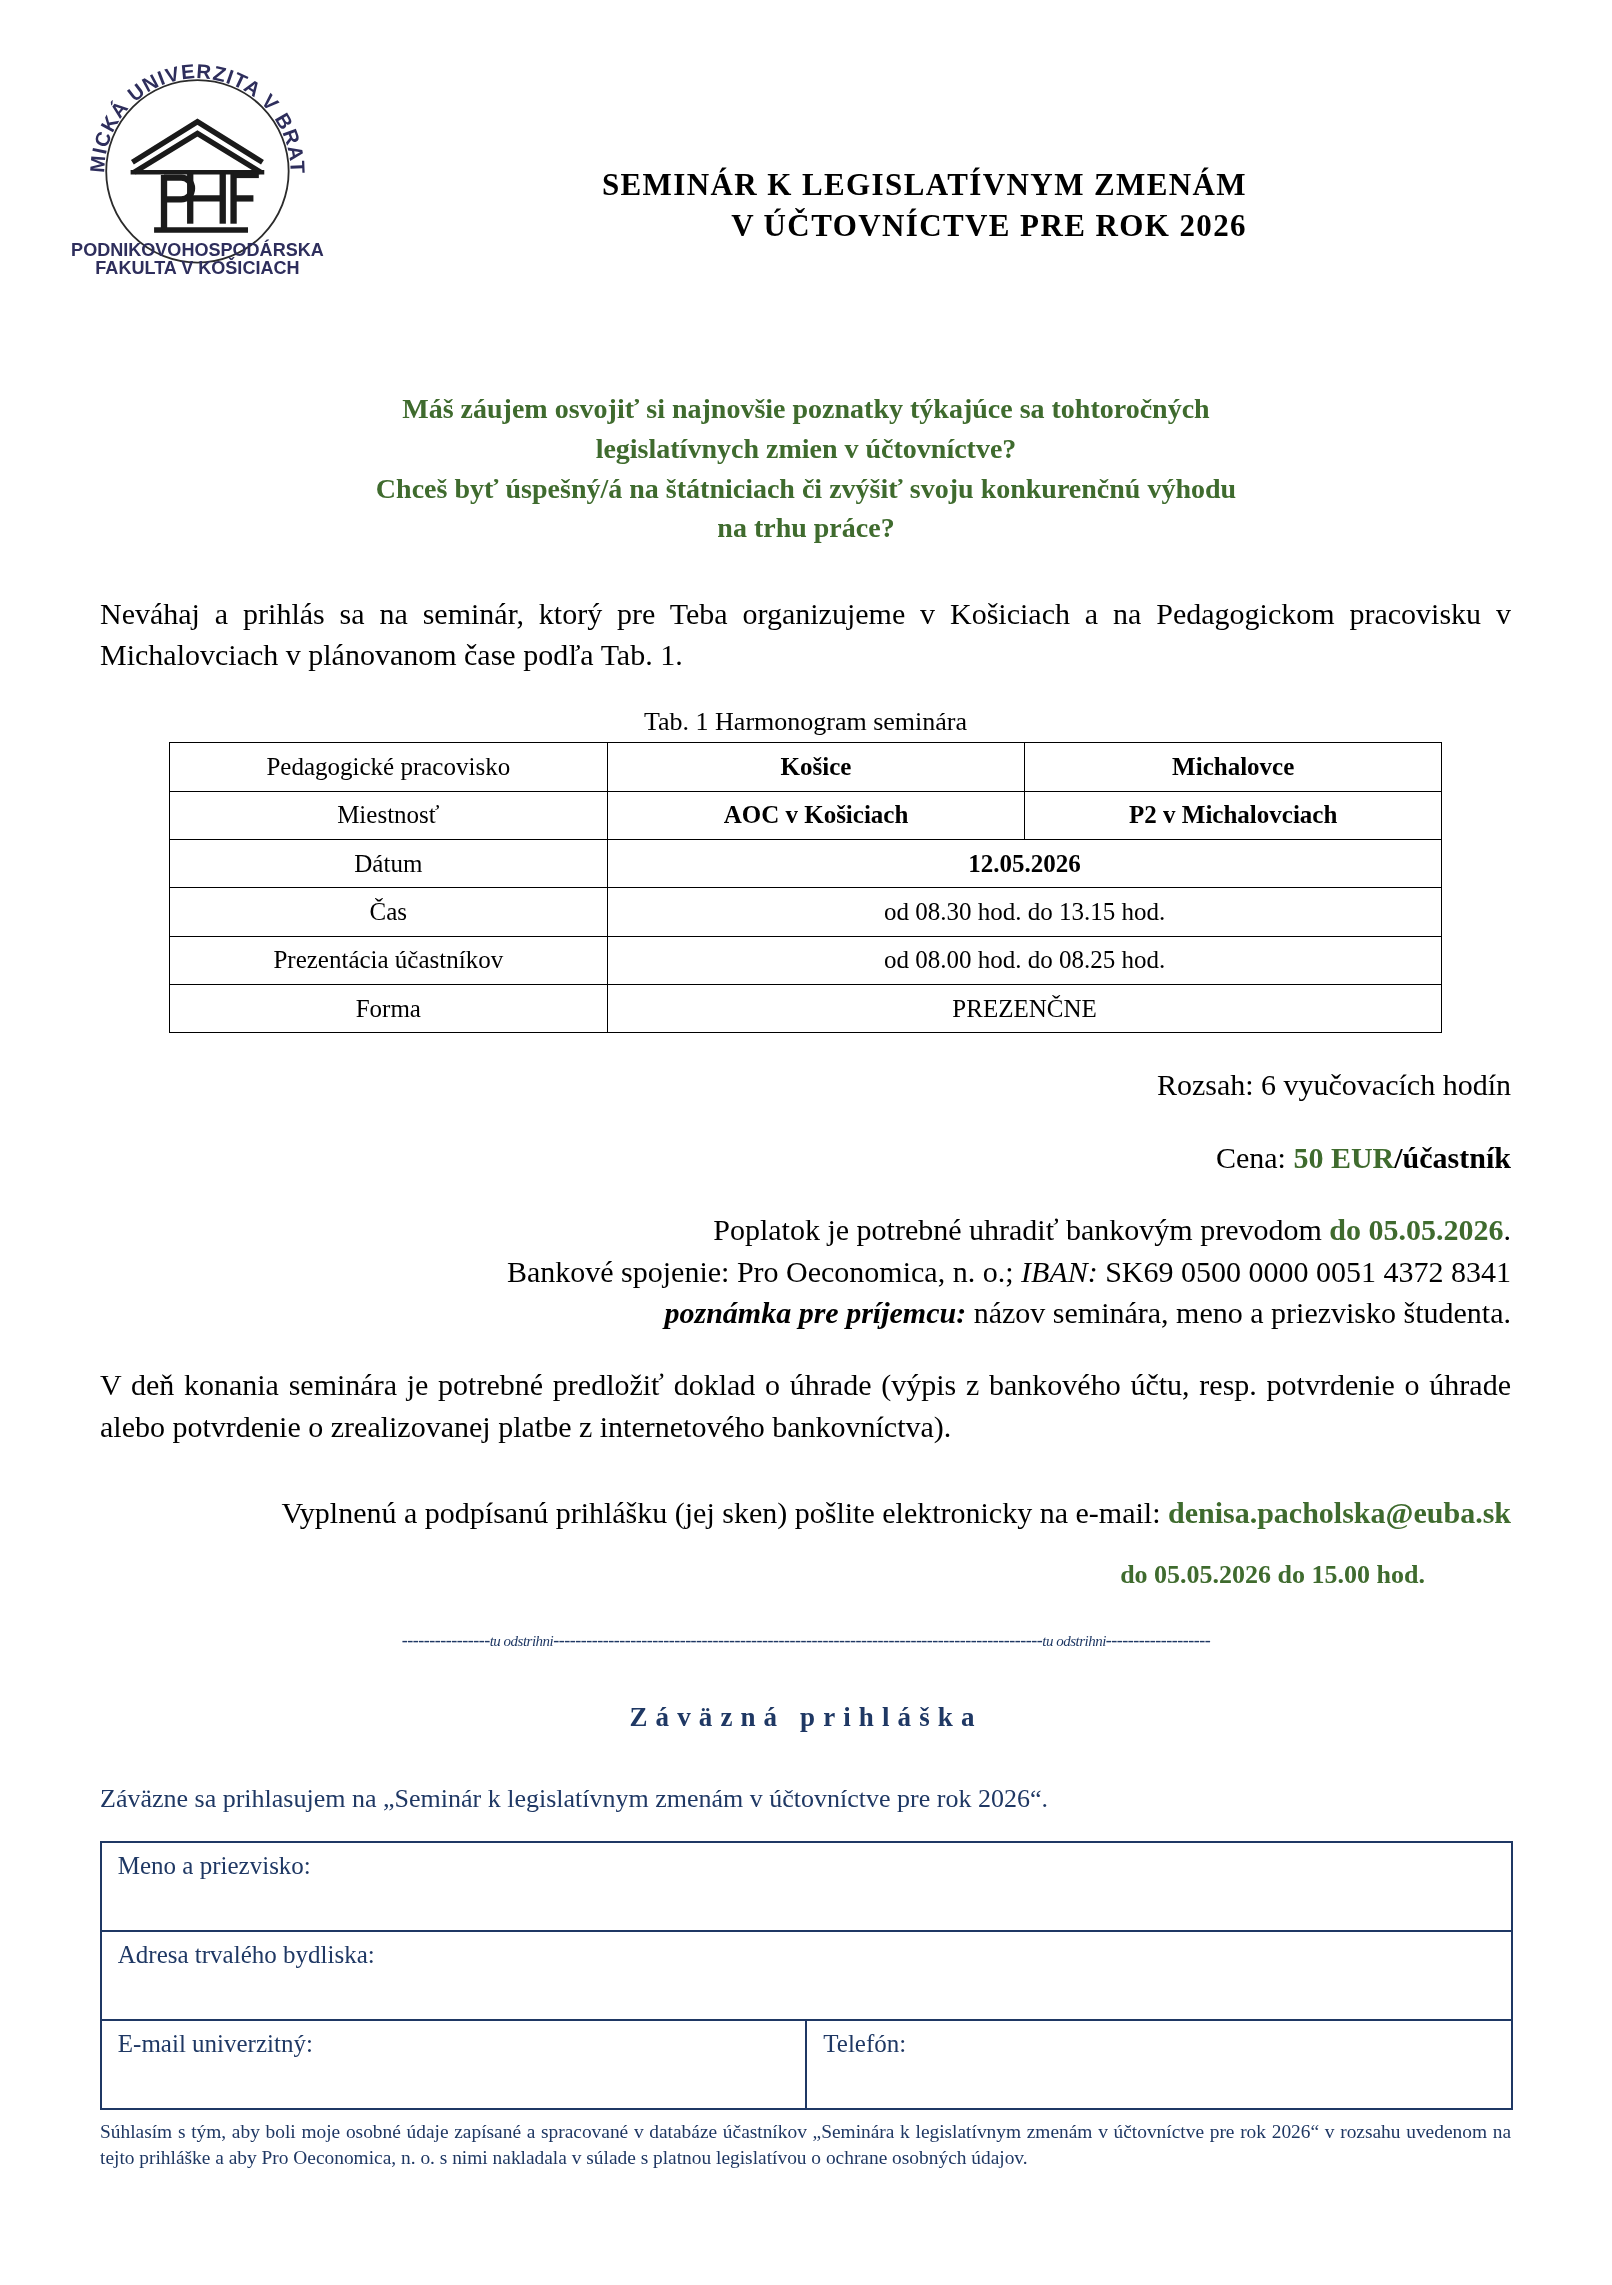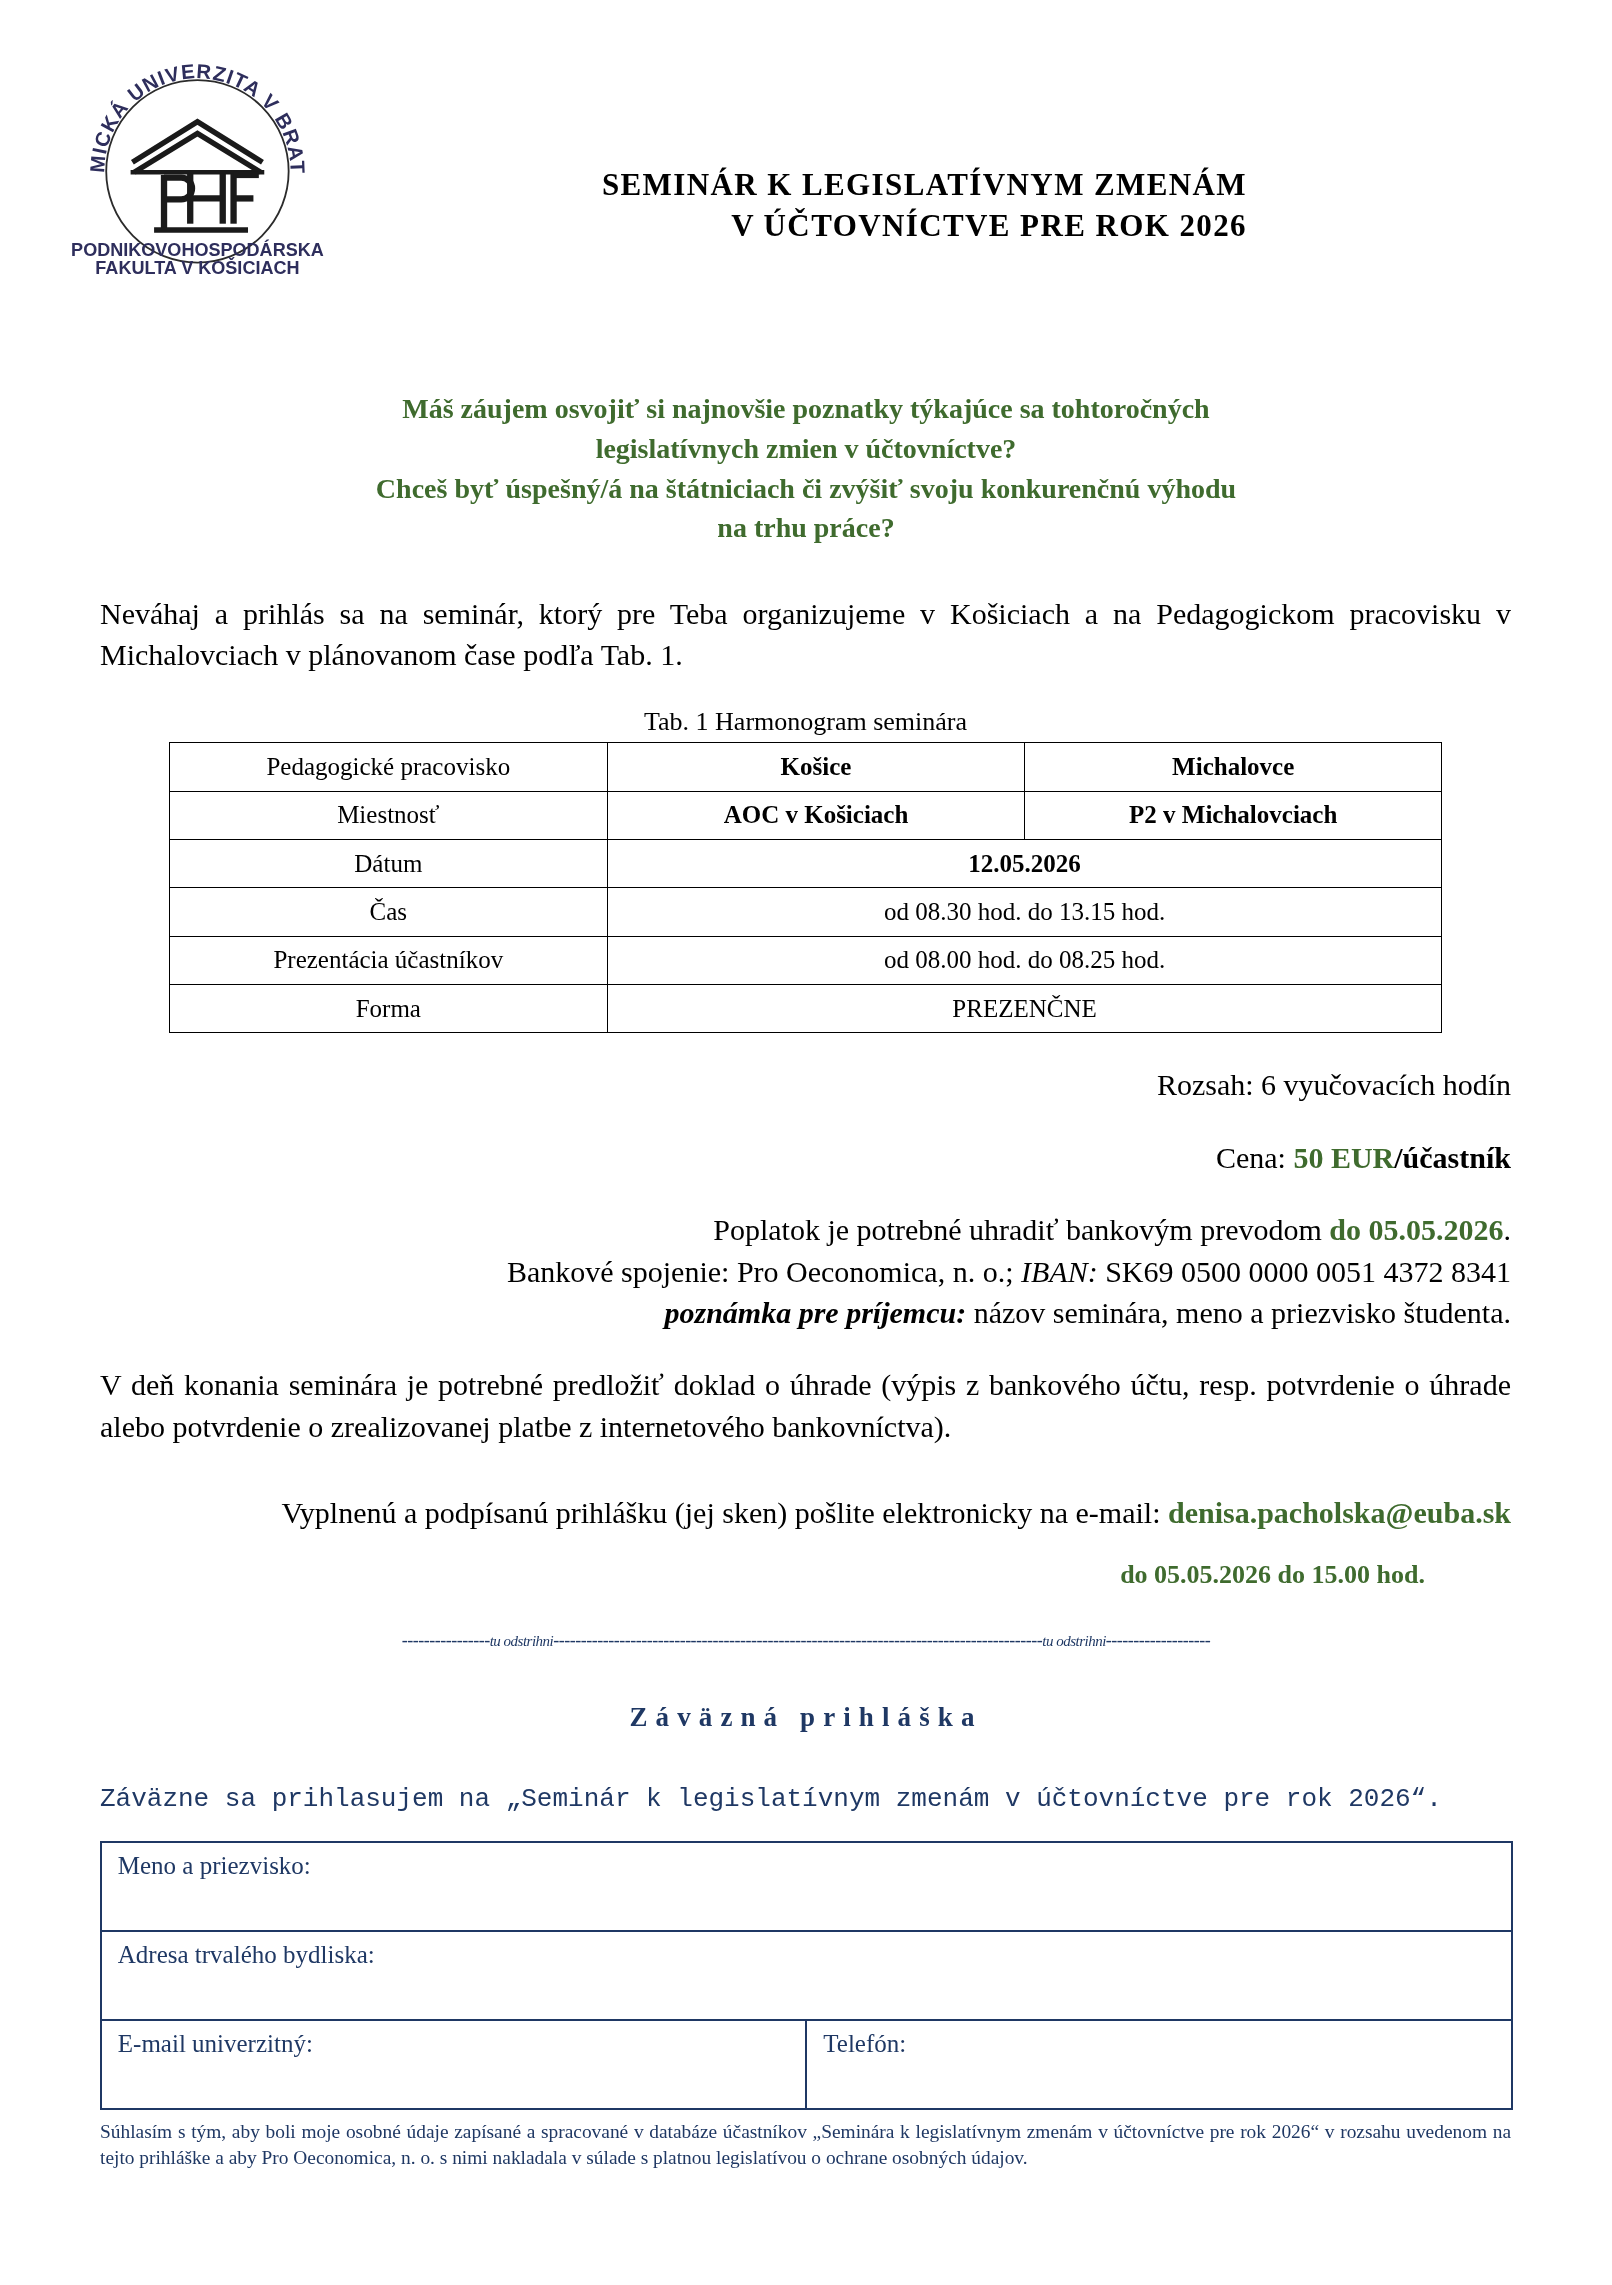--- a/index.html
+++ b/index.html
@@ -137,21 +137,20 @@
     font-weight: bold;
     font-size: 27px;
     letter-spacing: 8.1px;
     margin-top: 51px;
   }
   .reg-intro {
     color: #1F3864;
     font-size: 26px;
     margin-top: 51px;
     padding: 0 100px;
-    font-family: Liberation Mono, monospace;
   }
 
   .form-wrap {
     display: flex;
     justify-content: center;
     margin-top: 27px;
   }
   table.form {
     border-collapse: collapse;
     width: 1413px;

